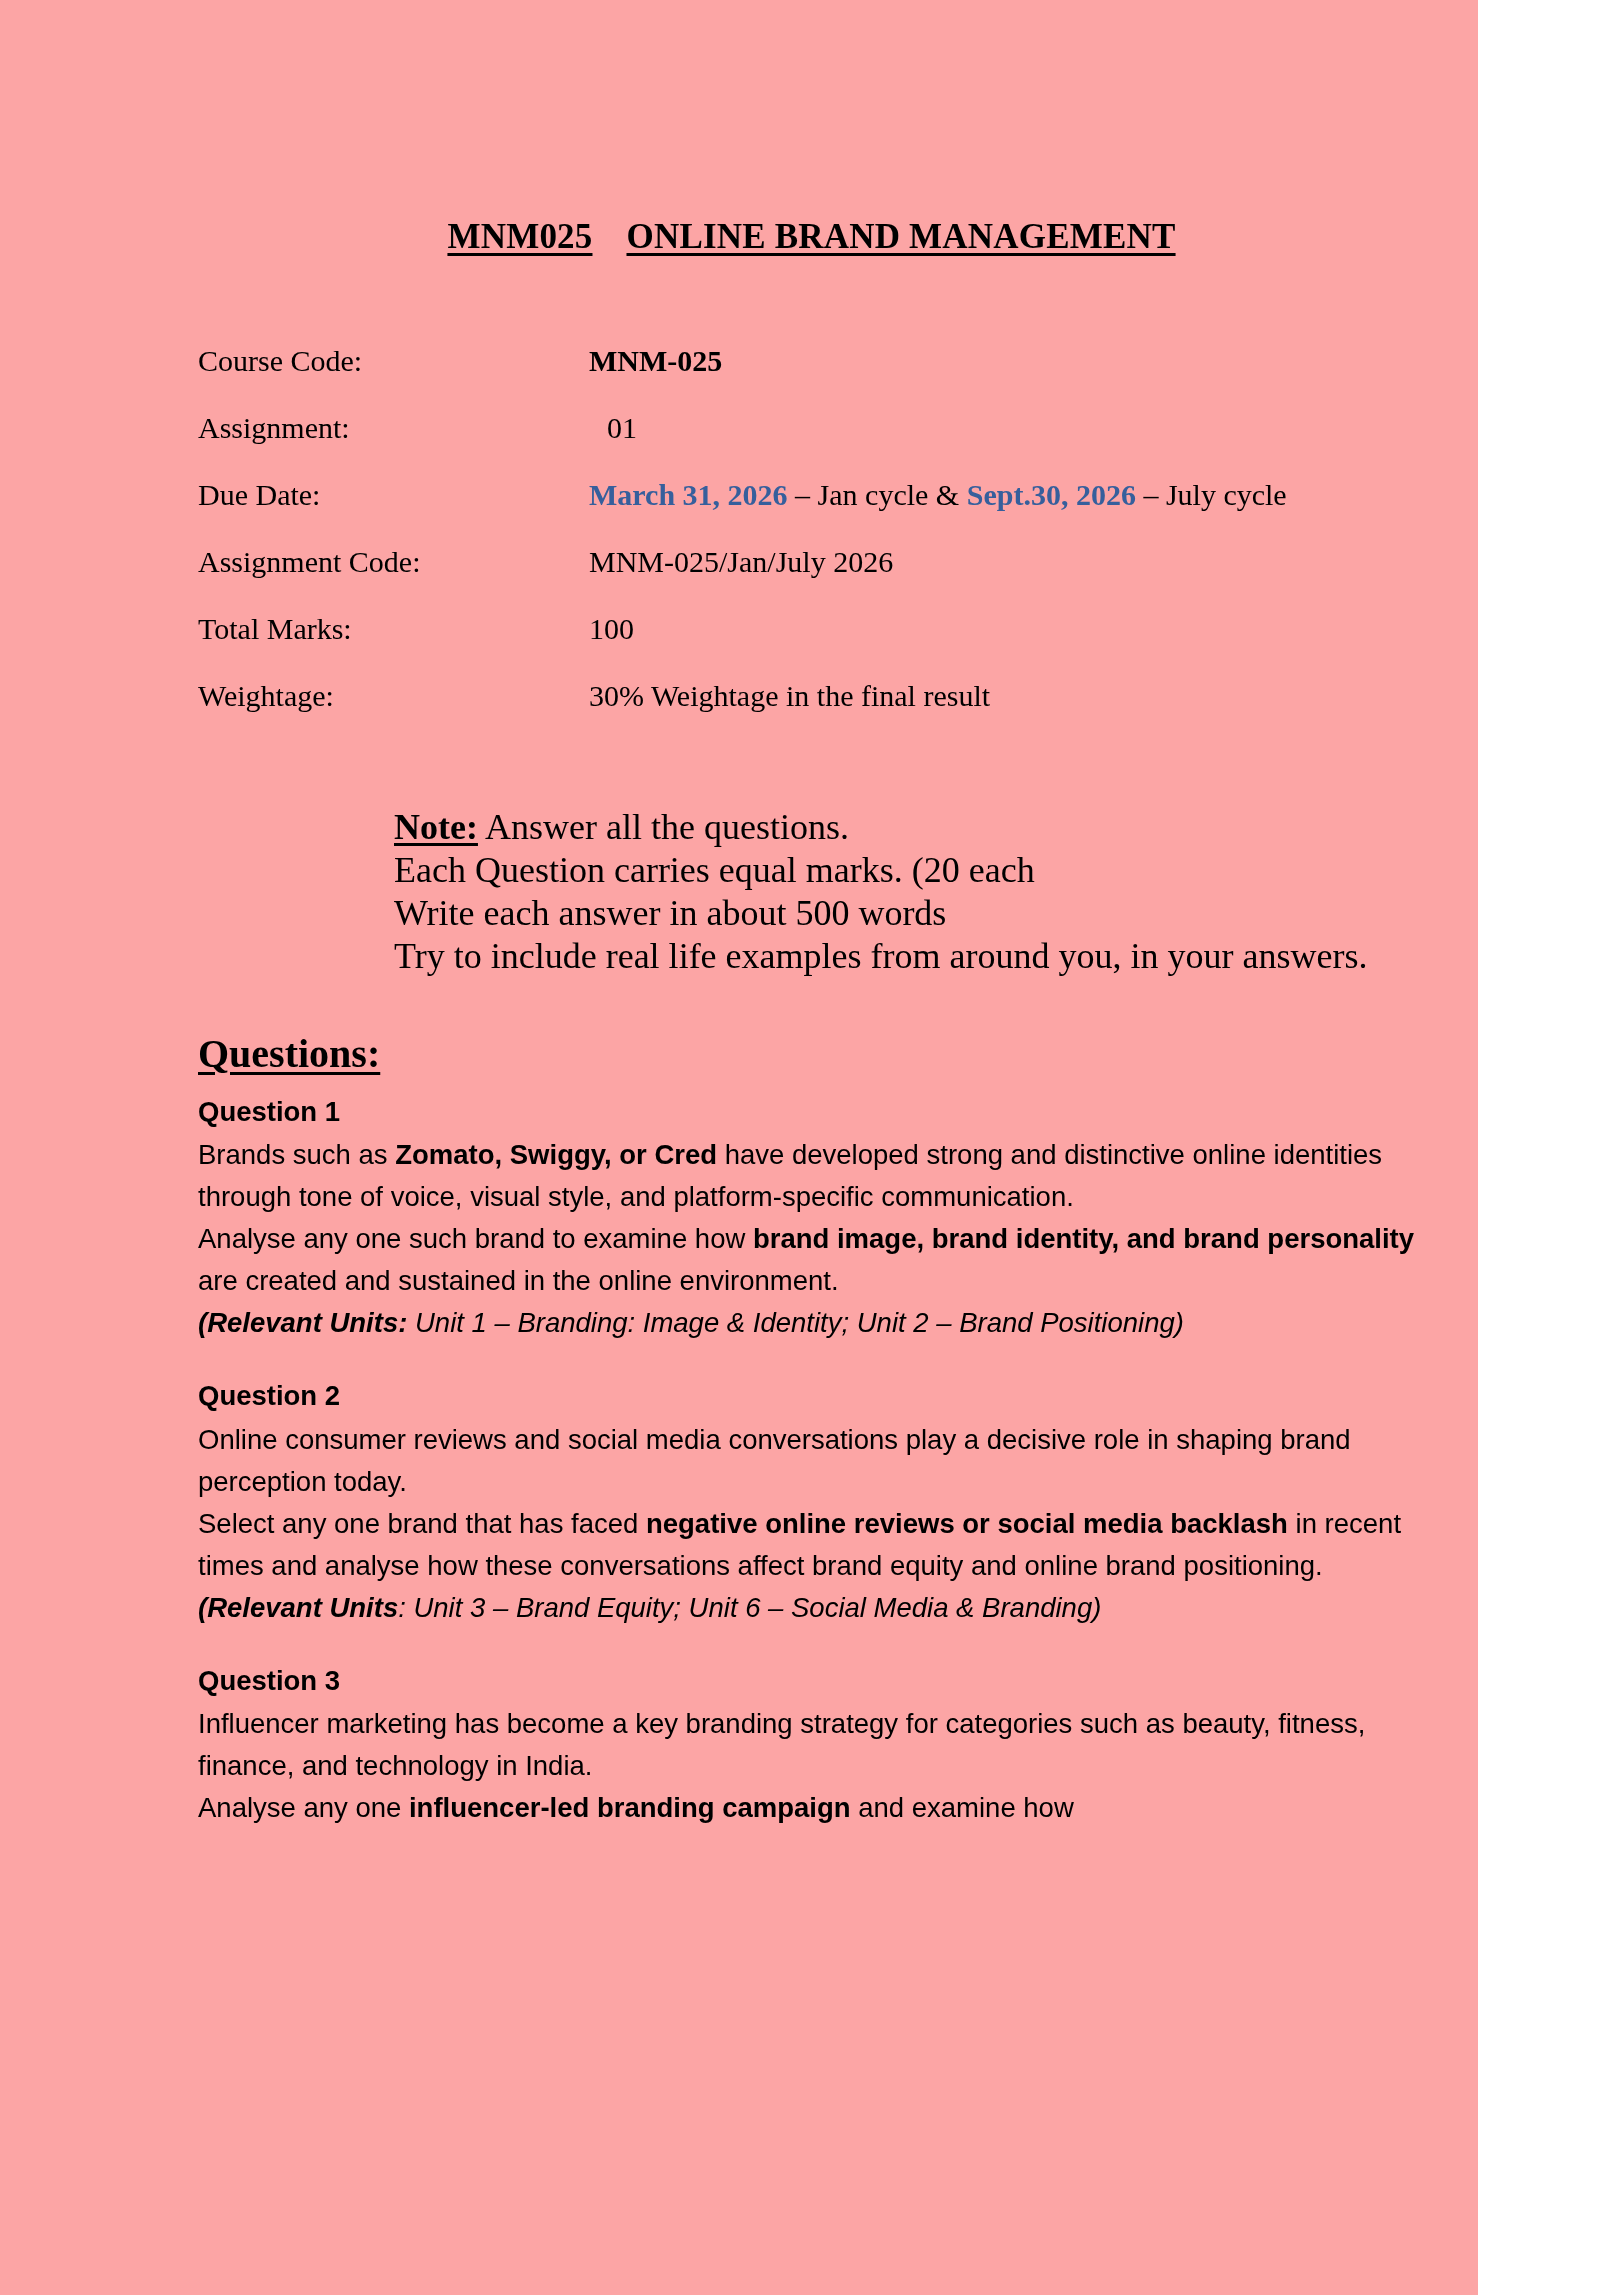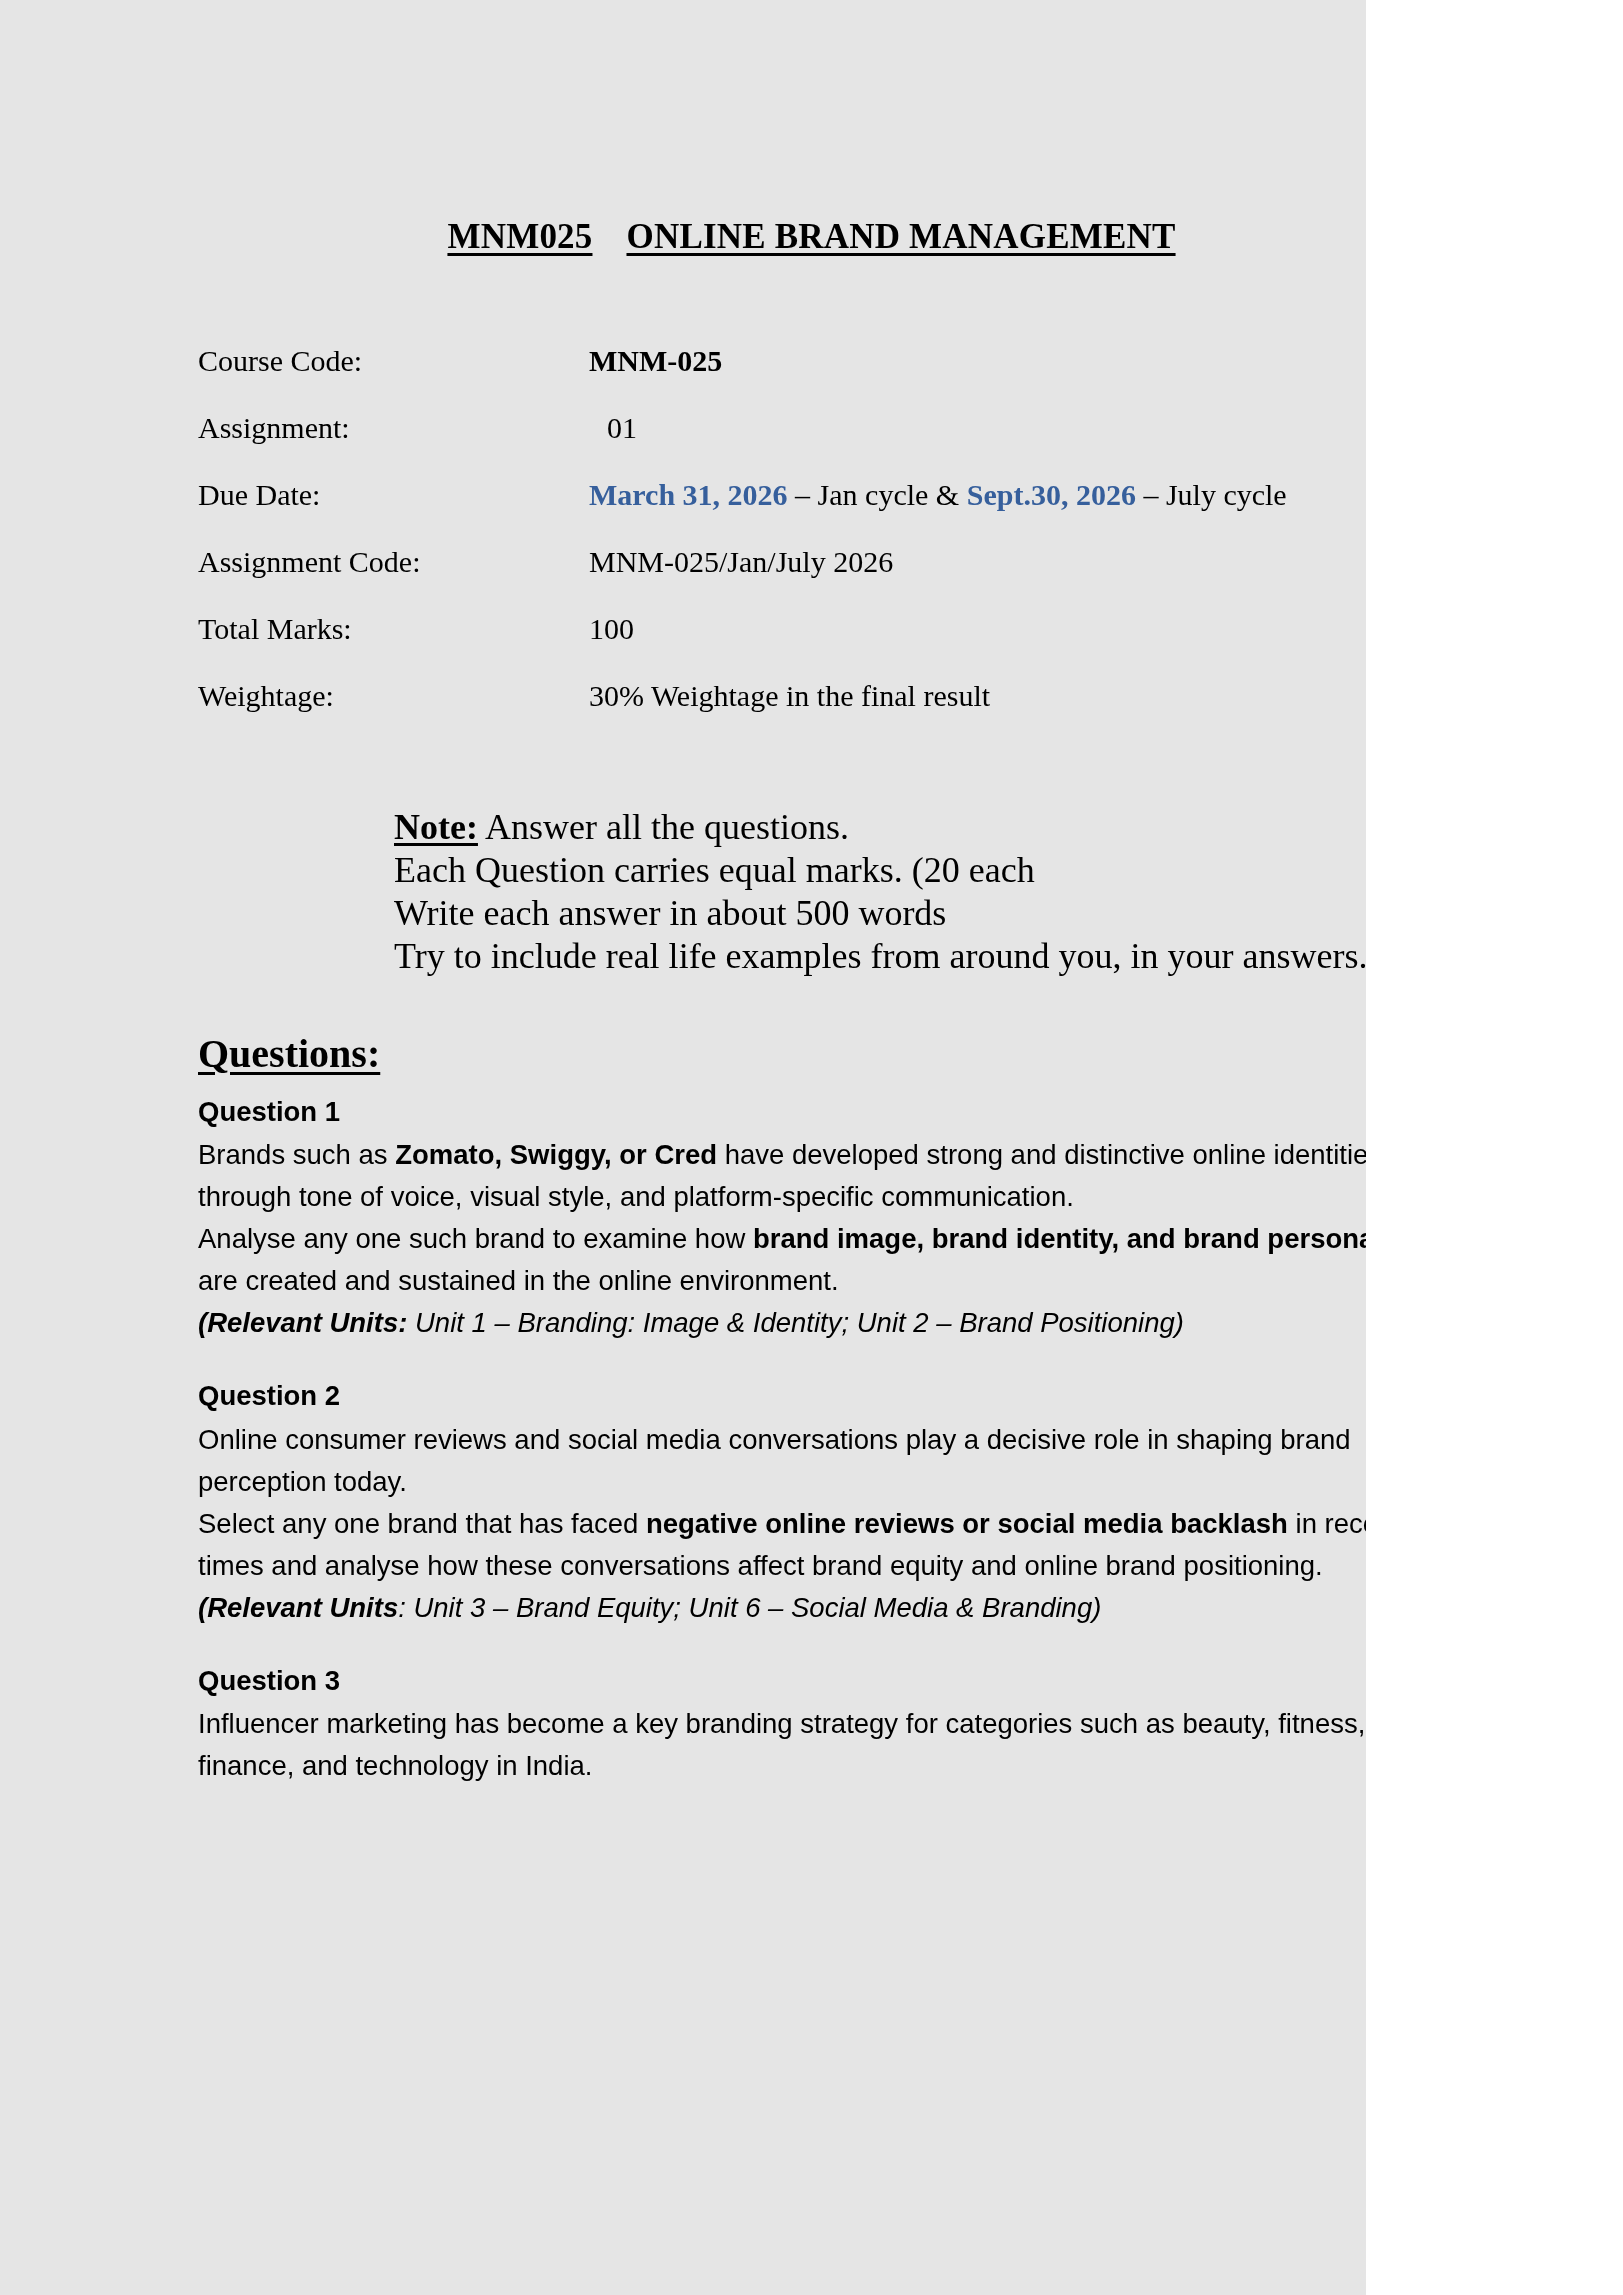--- a/index.html
+++ b/index.html
@@ -3,23 +3,23 @@
 <meta charset="utf-8">
 <style>
   html, body {
     margin: 0;
     padding: 0;
     background: #ffffff;
   }
 
   .page {
     position: relative;
-    width: 1366px;
+    width: 1478px;
     height: 2295px;
-    background: #e5e5e5;
+    background: #fca5a5;
     box-sizing: border-box;
     overflow: hidden;
     font-family: "Liberation Serif", "DejaVu Serif", serif;
     color: #000000;
   }
 
   
   .doc-title {
     position: absolute;
     left: 0;
@@ -212,18 +212,19 @@
     <div class="q-block">
       <div class="q-title">Question 2</div>
       <div class="q-para"><span>Online consumer reviews and social media conversations play a decisive role in shaping brand perception today.</span><b></b><span></span></div>
       <div class="q-para"><span>Select any one brand that has faced </span><b>negative online reviews or social media backlash</b><span> in recent times and analyse how these conversations affect brand equity and online brand positioning.</span></div>
       <div class="q-units"><span class="bi">(Relevant Units</span><span>: Unit 3 – Brand Equity; Unit 6 – Social Media &amp; Branding)</span></div>
     </div>
 
     <div class="q-block">
       <div class="q-title">Question 3</div>
       <div class="q-para"><span>Influencer marketing has become a key branding strategy for categories such as beauty, fitness, finance, and technology in India.</span><b></b><span></span></div>
+      <div class="q-para"><span>Analyse any one </span><b>influencer-led branding campaign</b><span> and examine how</span></div>
     </div>
 
   </div>
 
 </div>
 
 
 </body></html>

